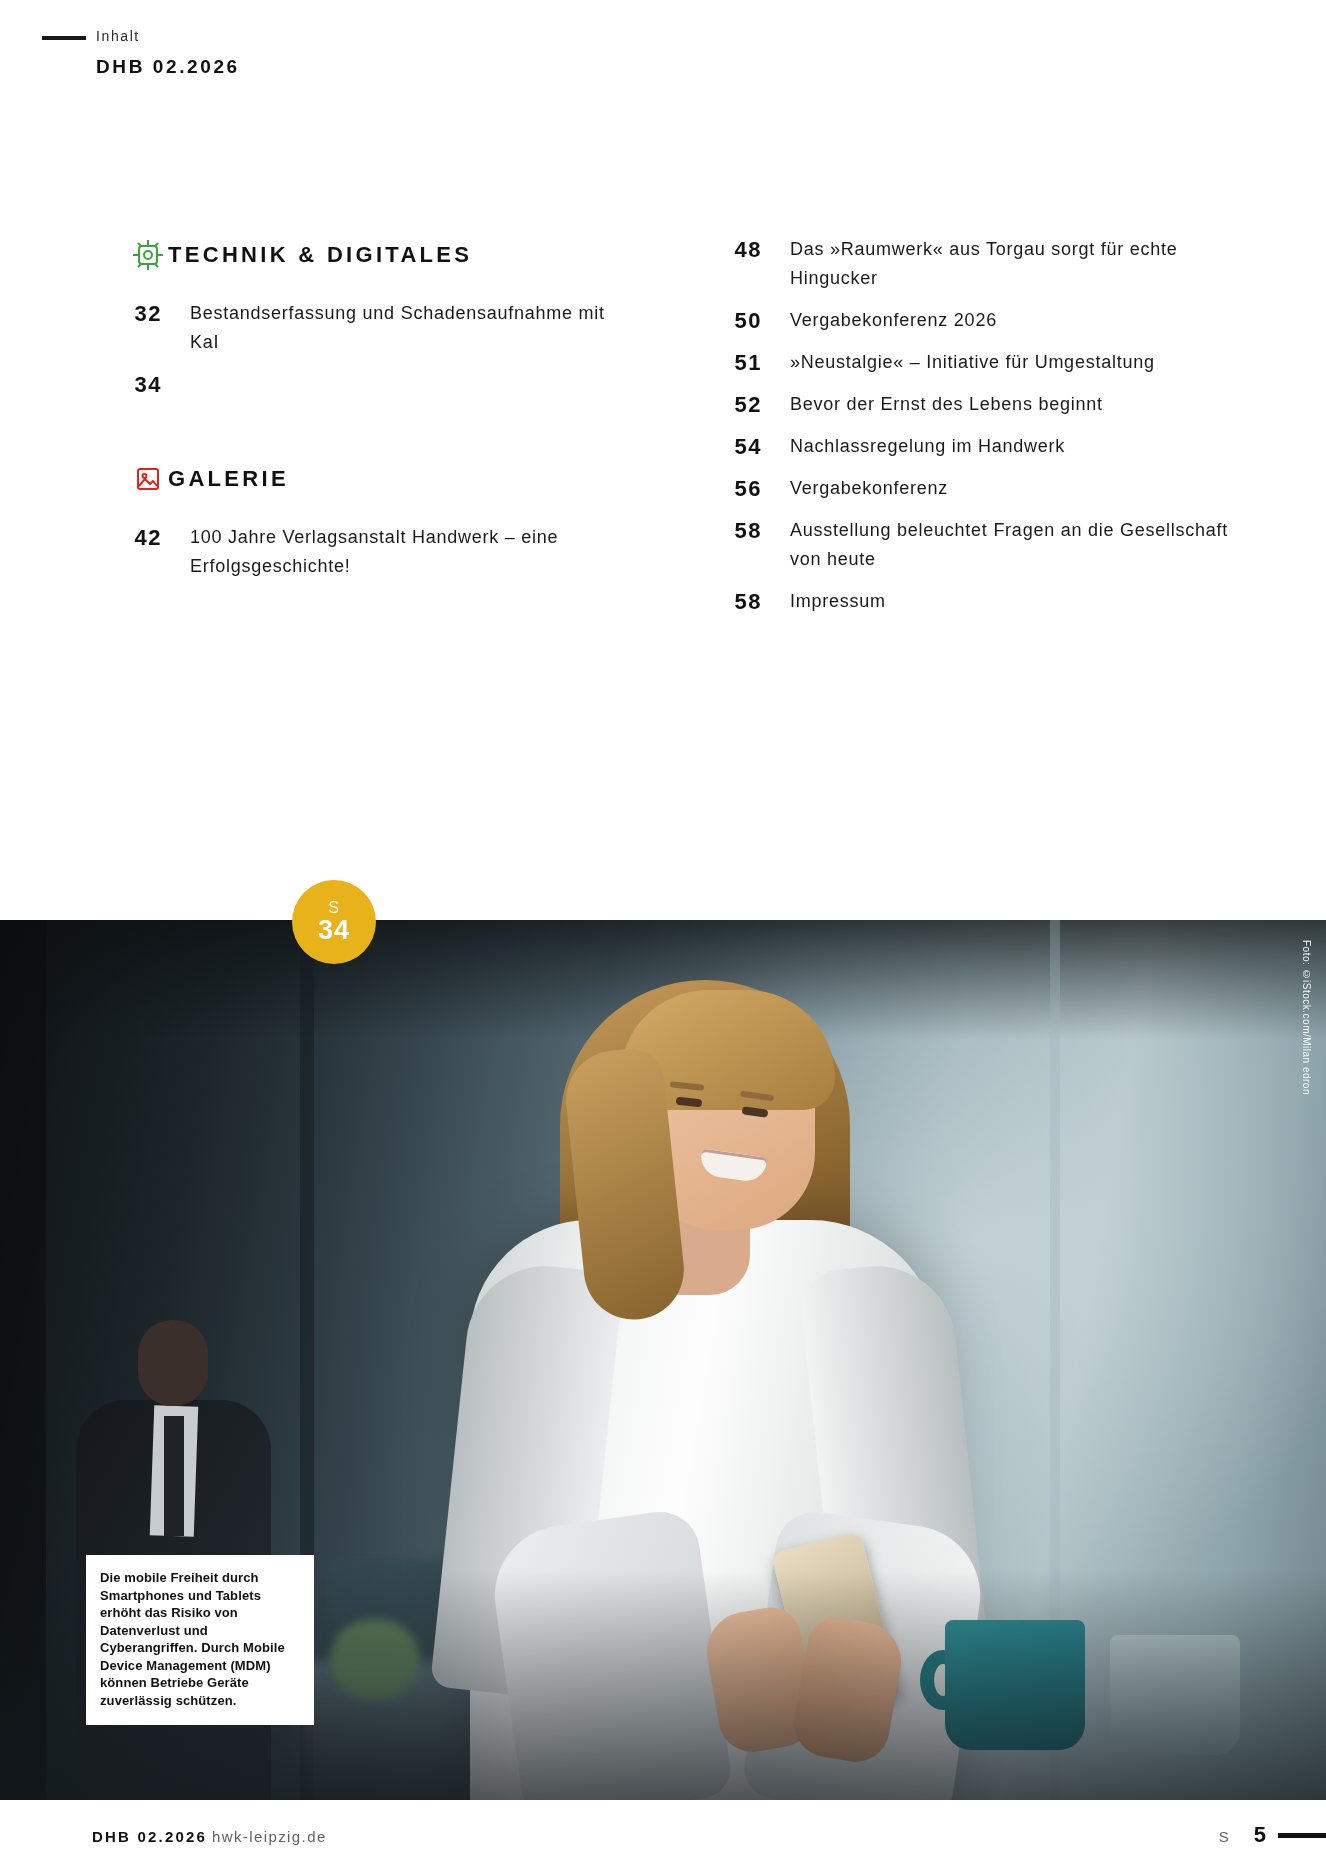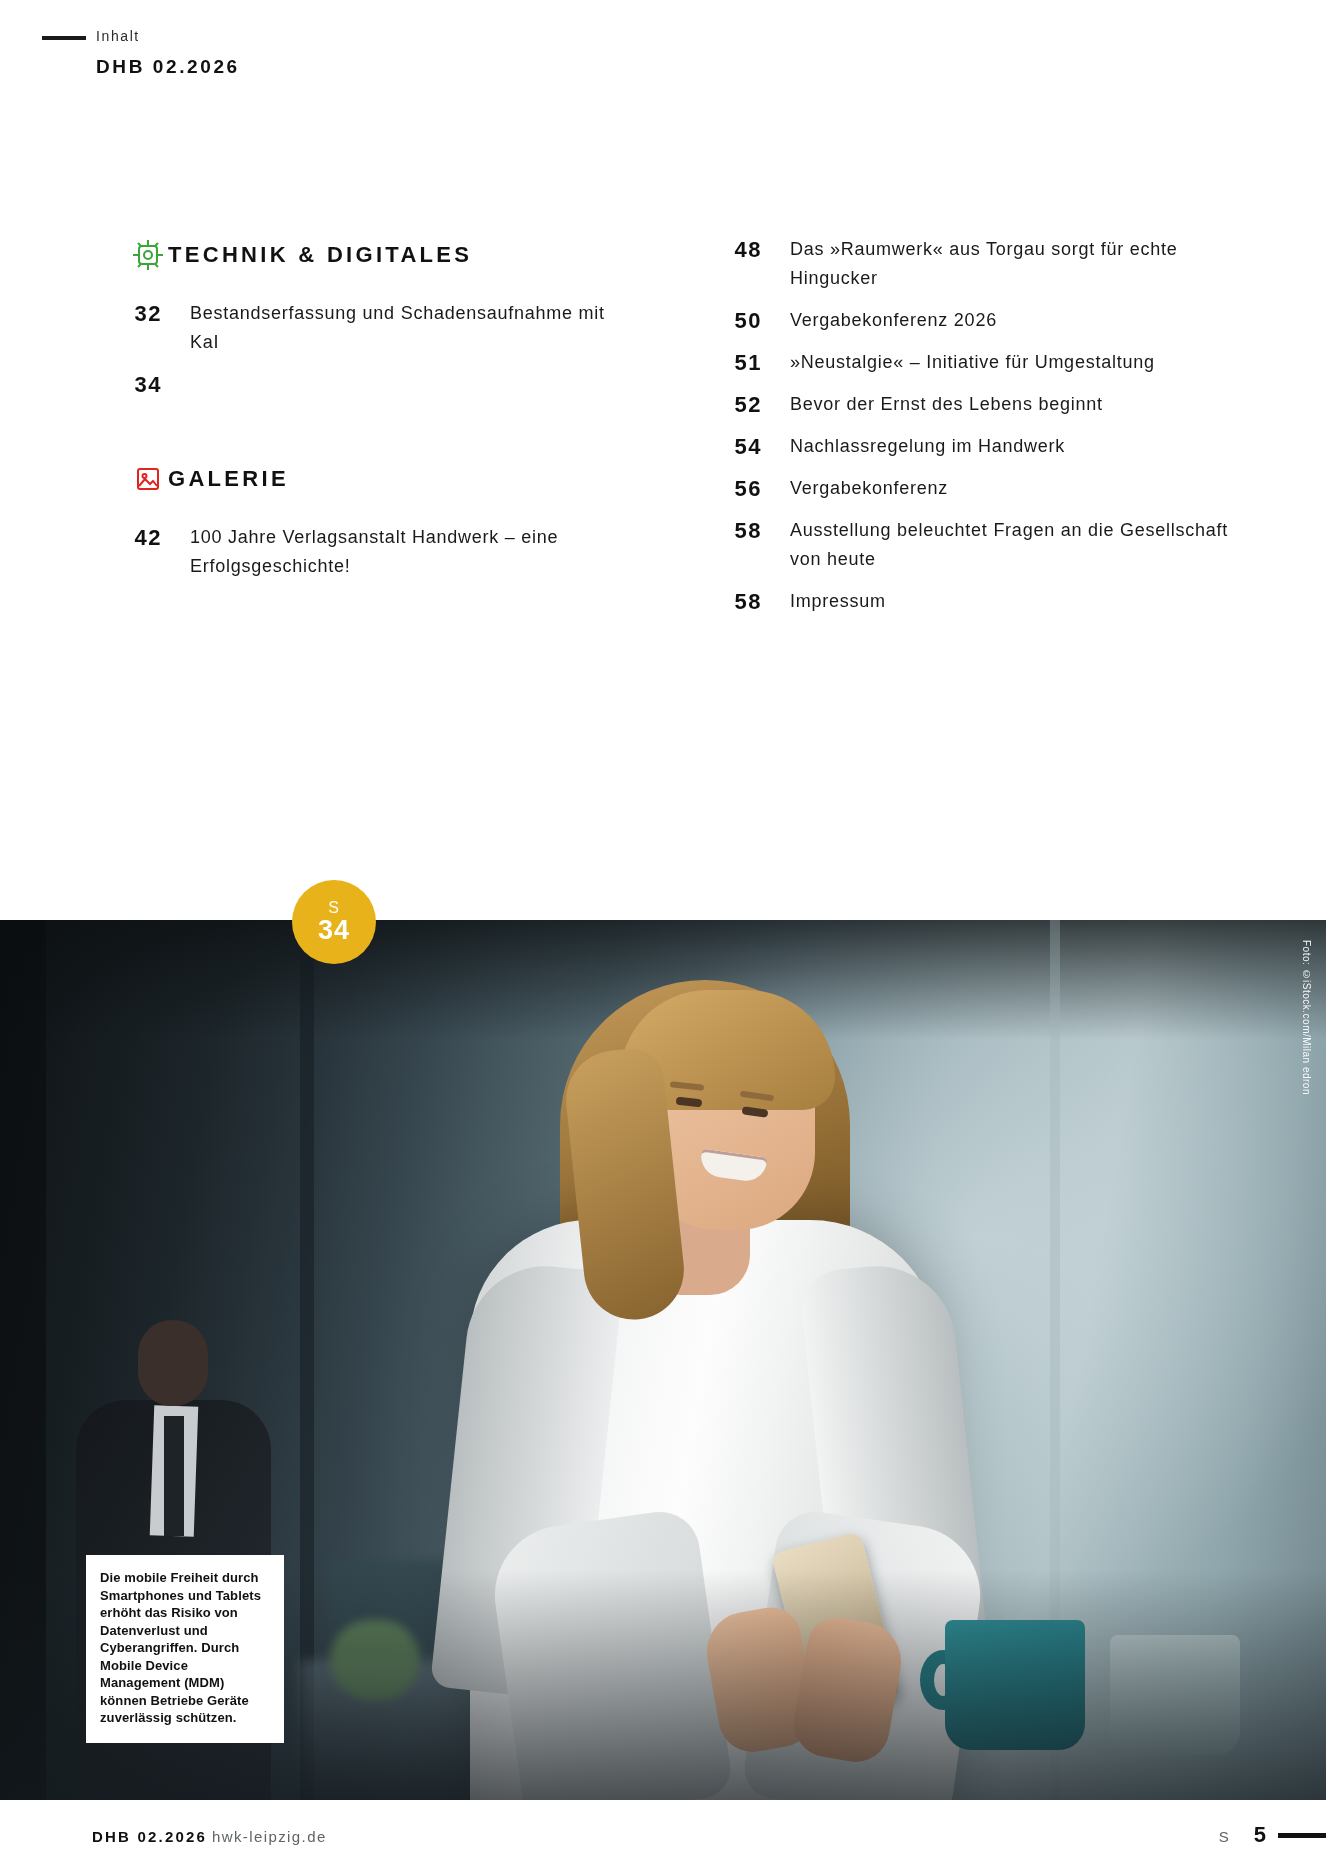--- a/index.html
+++ b/index.html
@@ -320,21 +320,21 @@
     writing-mode: vertical-rl;
     opacity: 0.95;
     z-index: 6;
   }
 
   
   .caption {
     position: absolute;
     left: 86px;
     top: 1555px;
-    width: 198px;
+    width: 228px;
     background: #ffffff;
     padding: 14px 14px 16px 14px;
     z-index: 6;
   }
   .caption p {
     margin: 0;
     font-size: 13px;
     line-height: 17.5px;
     font-weight: 700;
     color: #111;

